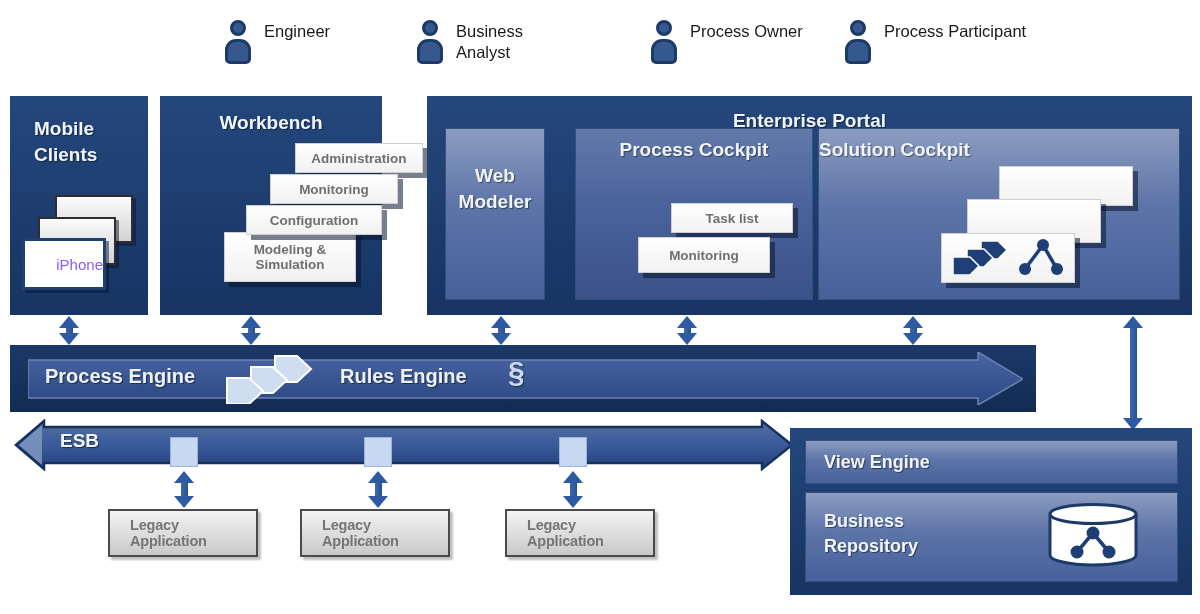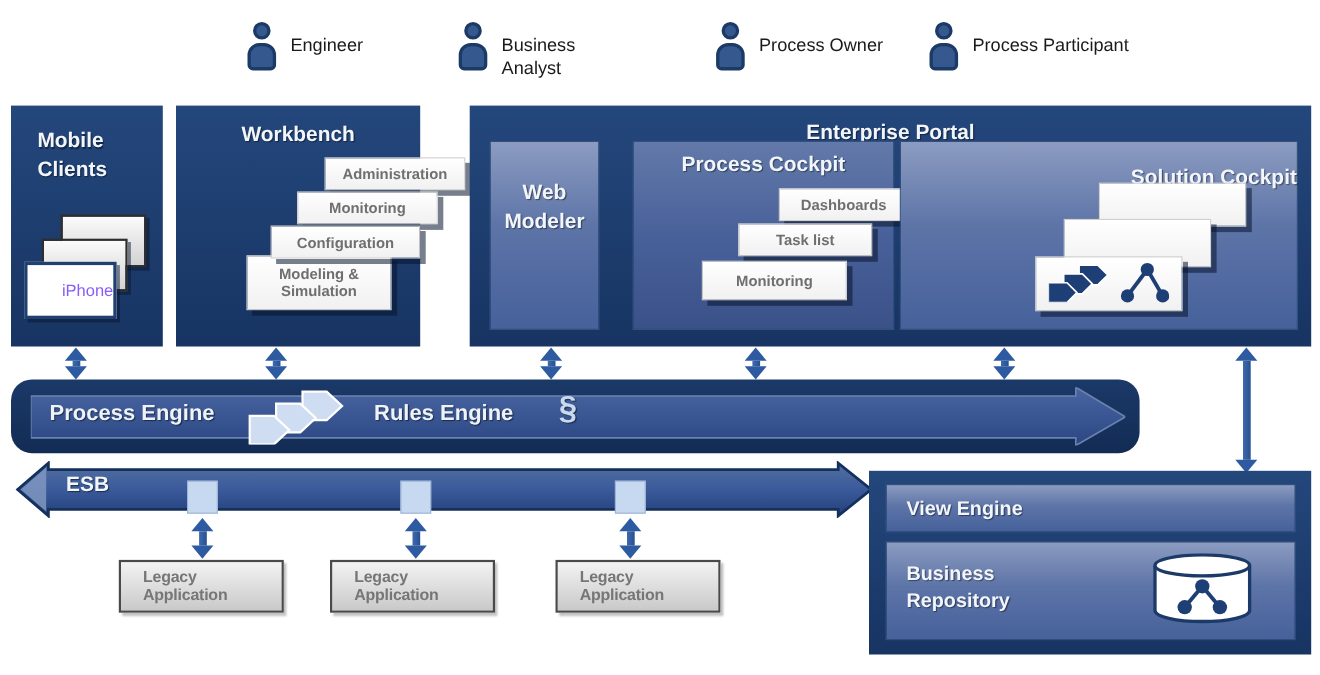--- a/index.html
+++ b/index.html
@@ -4,21 +4,21 @@
 <style>
   html,body{margin:0;padding:0;background:#ffffff;}
   *{box-sizing:border-box;font-family:"Liberation Sans", sans-serif;}
   .canvas{position:relative;width:1200px;height:614px;background:#ffffff;overflow:hidden;}
 
   
   .actor{position:absolute;display:flex;align-items:flex-start;}
   .person{position:relative;width:28px;height:44px;flex:0 0 auto;}
   .person .head{position:absolute;top:0;left:50%;transform:translateX(-50%);width:16px;height:16px;border-radius:50%;background:#355globalA;background:#35598f;border:3px solid #1b3a66;}
   .person .torso{position:absolute;bottom:0;left:50%;transform:translateX(-50%);width:26px;height:25px;border-radius:11px 11px 5px 5px;background:#35598f;border:3px solid #1b3a66;}
-  .actor-label{margin-left:12px;margin-top:11px;font-size:16.5px;color:#1a1a1a;line-height:1.25;}
+  .actor-label{margin-left:12px;margin-top:1px;font-size:16.5px;color:#1a1a1a;line-height:1.25;}
 
   
   .box-navy{position:absolute;background:linear-gradient(180deg,#24477c 0%,#173462 100%);}
   .box-title{color:#f2f6fb;font-weight:bold;font-size:19px;line-height:1.35;text-shadow:1px 1px 1px rgba(0,0,0,.45);}
 
   
   .panel-light{position:absolute;background:linear-gradient(180deg,#8c9cc1 0%,#5d74a7 45%,#46619b 100%);border:1px solid #33507f;}
   .panel-mid{position:absolute;background:linear-gradient(180deg,#6279a9 0%,#49619a 50%,#3a5288 100%);border:1px solid #33507f;}
 
   
@@ -31,21 +31,21 @@
   
   .legacy{position:absolute;width:150px;height:48px;background:linear-gradient(180deg,#f3f3f3 0%,#c9c9c9 100%);border:2px solid #4a4a4a;box-shadow:3px 3px 2px rgba(0,0,0,.25);display:flex;align-items:center;justify-content:center;color:#767676;font-size:14.5px;font-weight:bold;letter-spacing:-.2px;padding-left:20px;}
 
   
   .varrow{position:absolute;width:22px;display:flex;flex-direction:column;align-items:center;}
   .varrow .tri-up{width:0;height:0;border-left:10px solid transparent;border-right:10px solid transparent;border-bottom:12px solid #2d5aa0;}
   .varrow .shaft{width:7px;flex:1;background:linear-gradient(90deg,#3e6aae,#27508f);}
   .varrow .tri-down{width:0;height:0;border-left:10px solid transparent;border-right:10px solid transparent;border-top:12px solid #2d5aa0;}
 
   
-  .engine-outer{position:absolute;left:10px;top:345px;width:1026px;height:67px;background:linear-gradient(180deg,#1b3968 0%,#122c54 100%);border-radius:19px;}
+  .engine-outer{position:absolute;left:10px;top:345px;width:1026px;height:67px;background:linear-gradient(180deg,#1b3968 0%,#122c54 100%);}
   .engine-label{position:absolute;color:#eef3fa;font-weight:bold;font-size:20px;text-shadow:1px 1px 1px rgba(0,0,0,.5);}
   .section-sym{position:absolute;color:#c9d9ef;font-size:30px;font-weight:bold;text-shadow:1px 1px 1px rgba(0,0,0,.5);}
 
   .esb-label{position:absolute;left:60px;top:430px;color:#f2f6fb;font-weight:bold;font-size:19px;text-shadow:1px 1px 1px rgba(0,0,0,.5);}
   .port{position:absolute;width:28px;height:30px;background:#c6d9f0;border:1px solid #9db4d8;}
 
   
   .right-inner{position:absolute;background:linear-gradient(180deg,#8c9cc1 0%,#5d74a7 45%,#46619b 100%);border:1px solid #33507f;}
   .right-inner .lbl{position:absolute;left:18px;color:#f2f6fb;font-weight:bold;font-size:18px;line-height:1.4;text-shadow:1px 1px 1px rgba(0,0,0,.45);}
 </style>
@@ -102,27 +102,26 @@
 
   <div class="box-navy" style="left:427px;top:96px;width:765px;height:219px;">
     <div class="box-title" style="text-align:center;padding-top:12px;">Enterprise Portal</div>
 
     <div class="panel-light" style="left:18px;top:32px;width:100px;height:172px;">
       <div class="box-title" style="text-align:center;padding-top:34px;">Web Modeler</div>
     </div>
 
     <div class="panel-mid" style="left:148px;top:32px;width:238px;height:172px;">
       <div class="box-title" style="text-align:center;padding-top:8px;">Process Cockpit</div>
-      <div class="card" style="left:92px;top:42px;width:118px;height:30px;">Dashboards</div>
       <div class="card" style="left:55px;top:74px;width:122px;height:30px;">Task list</div>
       <div class="card" style="left:22px;top:108px;width:132px;height:36px;">Monitoring</div>
     </div>
 
     <div class="panel-light" style="left:391px;top:32px;width:362px;height:172px;">
-      <div class="box-title" style="text-align:right;padding-top:20px;">Solution Cockpit</div>
+      <div class="box-title" style="text-align:left;padding-top:8px;">Solution Cockpit</div>
       <div class="card" style="left:140px;top:37px;width:134px;height:40px;z-index:1;"></div>
       <div class="card" style="left:108px;top:70px;width:134px;height:44px;z-index:2;"></div>
       <div class="card" style="left:82px;top:104px;width:134px;height:50px;z-index:3;">
         <svg width="56" height="34" viewBox="0 0 56 34" style="margin-right:8px;">
           <polygon points="28,0 45,0 54,9 45,18 28,18" fill="#1e3e76" stroke="#ffffff" stroke-width="1.5"></polygon>
           <polygon points="14,8 31,8 40,17 31,26 14,26" fill="#1e3e76" stroke="#ffffff" stroke-width="1.5"></polygon>
           <polygon points="0,16 17,16 26,25 17,34 0,34" fill="#1e3e76" stroke="#ffffff" stroke-width="1.5"></polygon>
         </svg>
         <svg width="46" height="40" viewBox="0 0 46 40">
           <line x1="26" y1="7" x2="8" y2="31" stroke="#1e3e76" stroke-width="3.5"></line>

